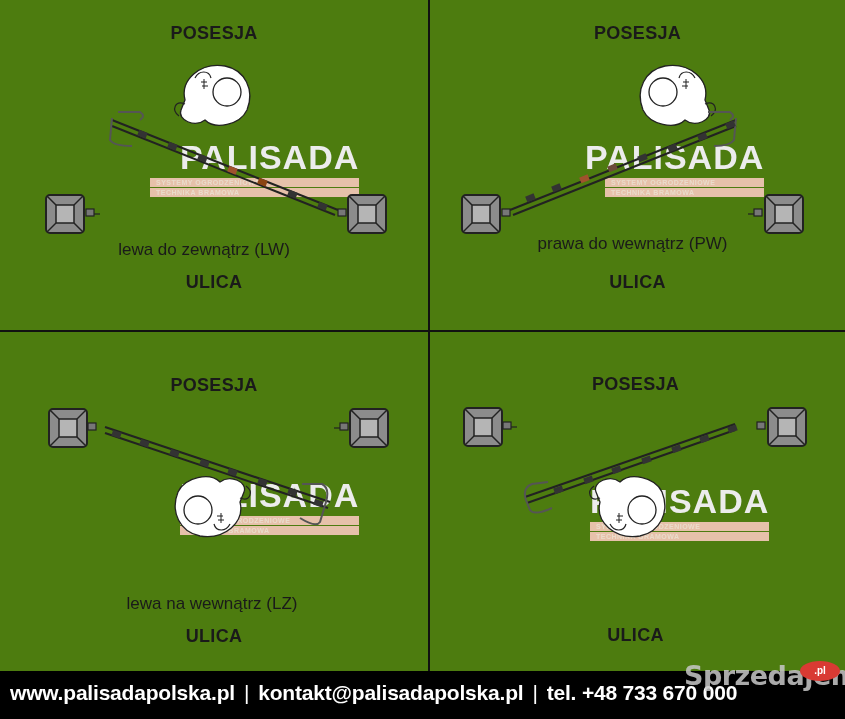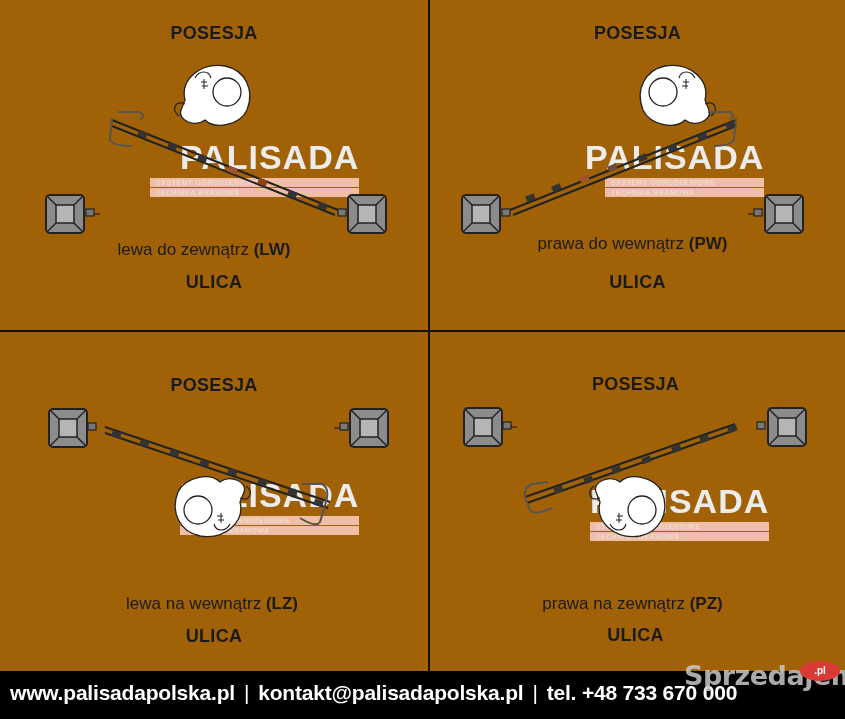--- a/index.html
+++ b/index.html
@@ -1,27 +1,27 @@
 <!DOCTYPE html>
 <html><head>
 <meta charset="utf-8">
 <style>
   html, body { margin:0; padding:0; background:#ffffff; }
   body { width:845px; height:719px; position:relative; overflow:hidden;
          font-family:"Liberation Sans", sans-serif; color:#1a1a1a; }
-  .quad { position:absolute; background:#a16207; }
+  .quad { position:absolute; background:#4d7c0f; }
   .q-tl { left:0; top:0; width:428px; height:330px; }
   .q-tr { left:430px; top:0; width:415px; height:330px; }
   .q-bl { left:0; top:332px; width:428px; height:339px; }
   .q-br { left:430px; top:332px; width:415px; height:339px; }
   .vline { position:absolute; left:428px; top:0; width:2px; height:671px; background:#111; }
   .hline { position:absolute; left:0; top:330px; width:845px; height:2px; background:#111; }
   .label-top, .label-bottom { position:absolute; font-weight:bold; font-size:18px; text-align:center; width:100%; letter-spacing:0.3px; }
   .caption { position:absolute; font-size:17px; text-align:center; width:100%; }
-  .caption b { font-weight:bold; }
+  .caption b { font-weight:normal; }
   svg.drawing { position:absolute; left:0; top:0; }
   .watermark { position:absolute; }
   .wm-title { font-weight:bold; font-size:34px; color:#ececec; letter-spacing:1px; }
   .wm-sub { background:#f7c9bb; color:#fbe7e0; font-size:7px; font-weight:bold; padding:1px 6px; margin-top:1px; letter-spacing:0.5px; opacity:0.9; }
   .footer { position:absolute; left:0; top:671px; width:845px; height:48px; background:#000; color:#fff; }
   .footer-text { position:absolute; left:10px; top:10px; font-weight:bold; font-size:21px; white-space:nowrap; letter-spacing:-0.2px; }
   .footer-sep { margin:0 9px; font-weight:normal; }
   .sprz { position:absolute; left:684px; top:-11px; font-weight:bold; font-size:27px; color:#c8c8c8; opacity:0.85; letter-spacing:-0.5px; font-family:"DejaVu Sans", sans-serif; }
   .sprz-badge { position:absolute; left:800px; top:-10px; width:40px; height:20px; border-radius:50%; background:#d93a33; color:#fff; font-size:10px; font-weight:bold; text-align:center; line-height:20px; }
 </style>
@@ -216,23 +216,20 @@
         <use href="#clip"></use>
         <line x1="4" y1="2" x2="10" y2="2" stroke="#222" stroke-width="1.2"></line>
       </g>
     <g transform="translate(338,76)">
         <use href="#post"></use>
       </g>
     <g transform="translate(331,93)">
         <use href="#clip"></use>
       </g>
   </svg>
-  <div class="caption" style="top:262px;left:-5px;">
-    <span>prawa na zewnątrz </span><b>(PZ)</b>
-  </div>
   <div class="label-bottom" style="top:293px;left:-2px;">ULICA</div>
 </div>
 
 <div class="footer">
   <div class="footer-text">
     <span>www.palisadapolska.pl</span><span class="footer-sep">|</span><span>kontakt@palisadapolska.pl</span><span class="footer-sep">|</span><span>tel. +48 733 670 000</span>
   </div>
   <div class="sprz">Sprzedajemy</div>
   <div class="sprz-badge">.pl</div>
 </div>

